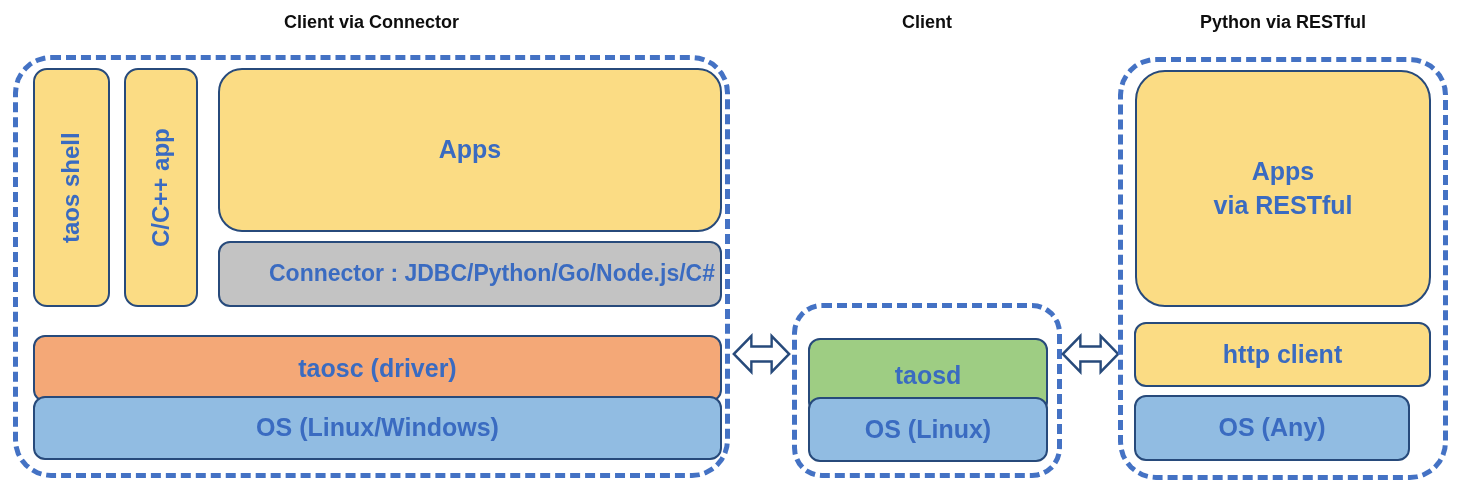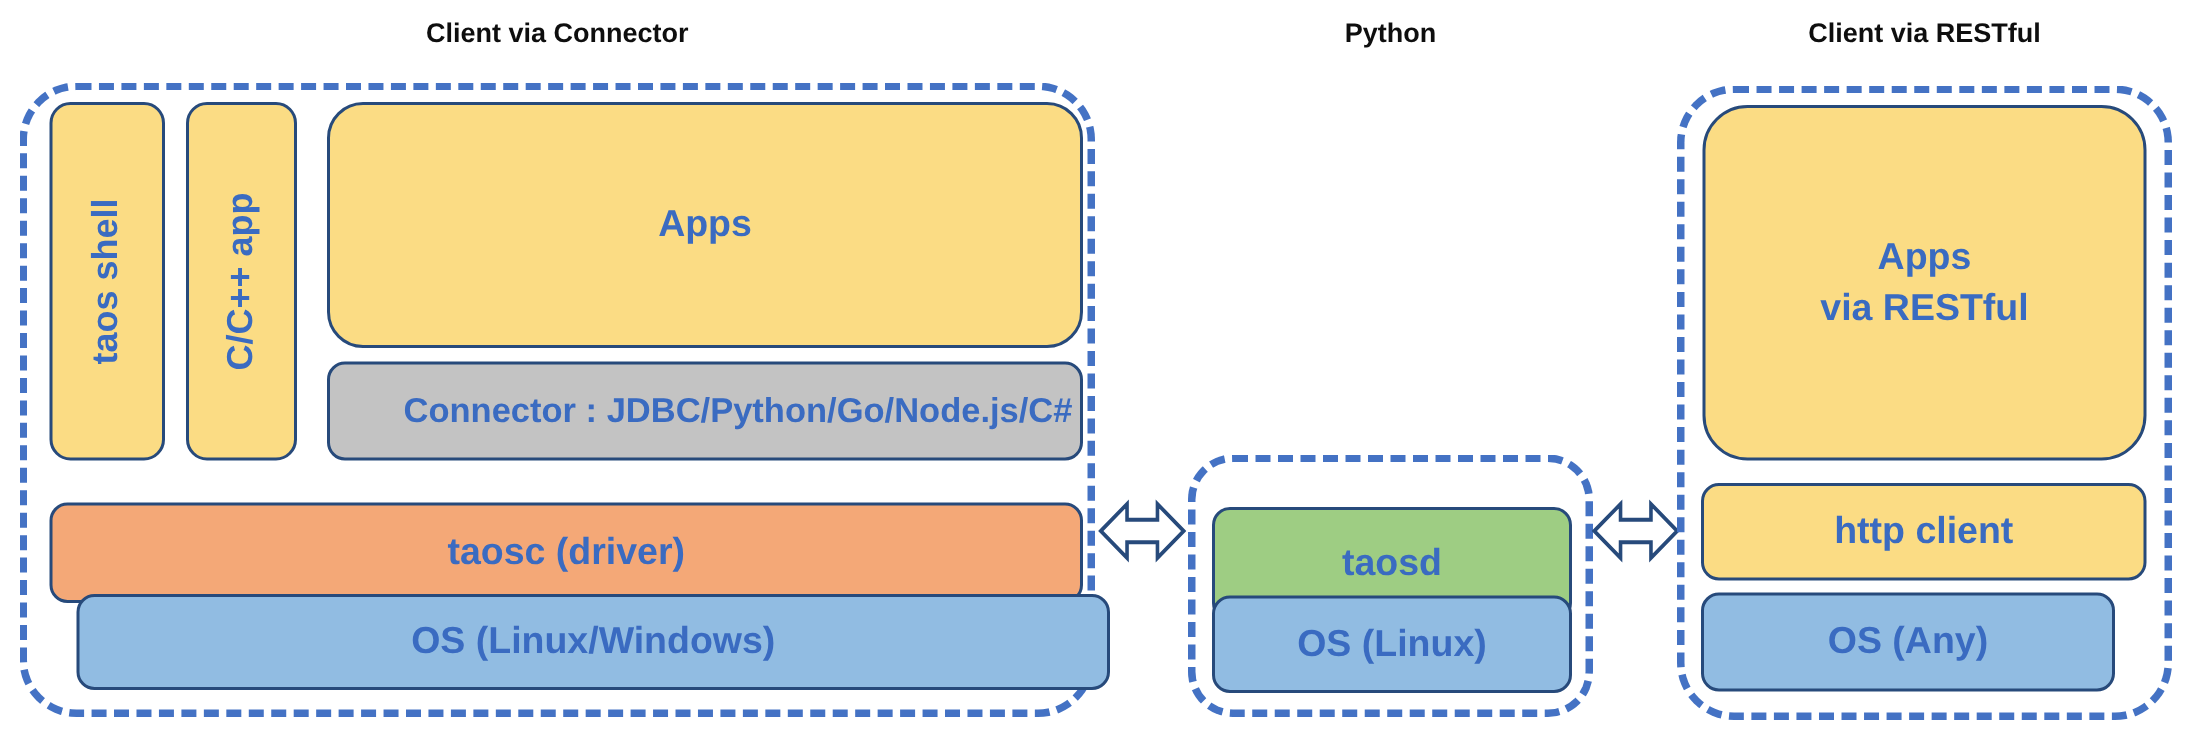--- a/index.html
+++ b/index.html
@@ -65,36 +65,36 @@
   .multiline{white-space:pre-line;}
   .link-arrow{position:absolute;}
   .link-arrow svg{display:block;width:100%;height:100%;}
 </style>
 </head>
 <body>
 
 <div class="stage">
 
   <div class="section-title" style="left:13px;top:12px;width:717px;">Client via Connector</div>
-  <div class="section-title" style="left:792px;top:12px;width:270px;">Python</div>
-  <div class="section-title" style="left:1118px;top:12px;width:330px;">Client via RESTful</div>
+  <div class="section-title" style="left:792px;top:12px;width:270px;">Client</div>
+  <div class="section-title" style="left:1118px;top:12px;width:330px;">Python via RESTful</div>
 
   <div class="panel" style="left:13px;top:55px;width:717px;height:423px;"></div>
 
   <div class="box yellow vertical" style="left:33px;top:68px;width:77px;height:239px;">taos shell</div>
 
   <div class="box yellow vertical" style="left:124px;top:68px;width:74px;height:239px;">C/C++ app</div>
 
   <div class="box yellow big-radius" style="left:218px;top:68px;width:504px;height:164px;">Apps</div>
 
   <div class="box gray" style="left:218px;top:241px;width:504px;height:66px;font-size:23px;">Connector : JDBC/Python/Go/Node.js/C#</div>
 
   <div class="box orange" style="left:33px;top:319px;width:689px;height:67px;">taosc (driver)</div>
 
-  <div class="box blue" style="left:33px;top:396px;width:689px;height:64px;margin-left:18px;">OS (Linux/Windows)</div>
+  <div class="box blue" style="left:33px;top:396px;width:689px;height:64px;">OS (Linux/Windows)</div>
 
   <div class="link-arrow" style="left:732px;top:332px;width:59px;height:44px;">
     <svg viewBox="0 0 64 44" preserveAspectRatio="none">
       <path d="M2 22 L21 4 L21 14.5 L43 14.5 L43 4 L62 22 L43 40 L43 29.5 L21 29.5 L21 40 Z" fill="#ffffff" stroke="#274A7B" stroke-width="2.6" stroke-linejoin="miter"></path>
     </svg>
   </div>
 
   <div class="panel" style="left:792px;top:303px;width:270px;height:175px;border-radius:30px;"></div>
 
   <div class="box green" style="left:808px;top:338px;width:240px;height:76px;">taosd</div>

